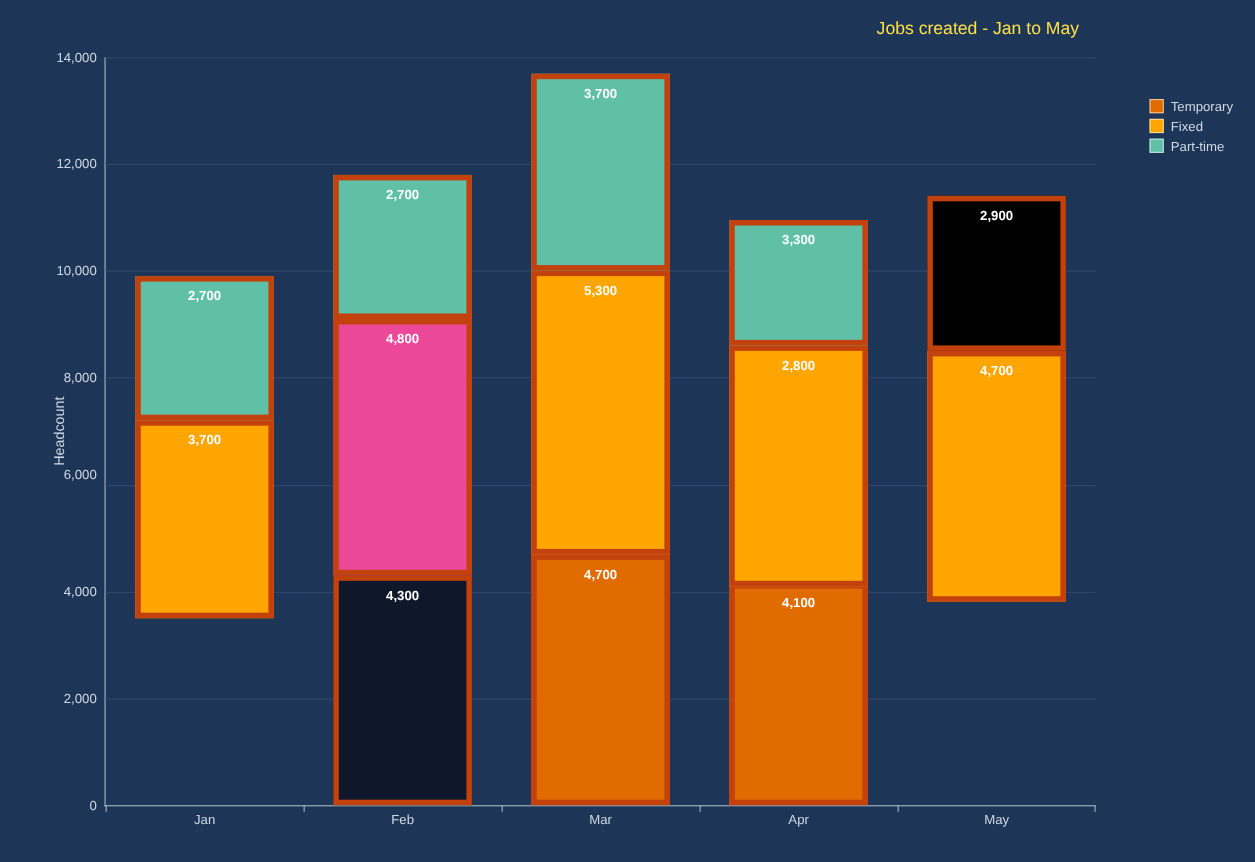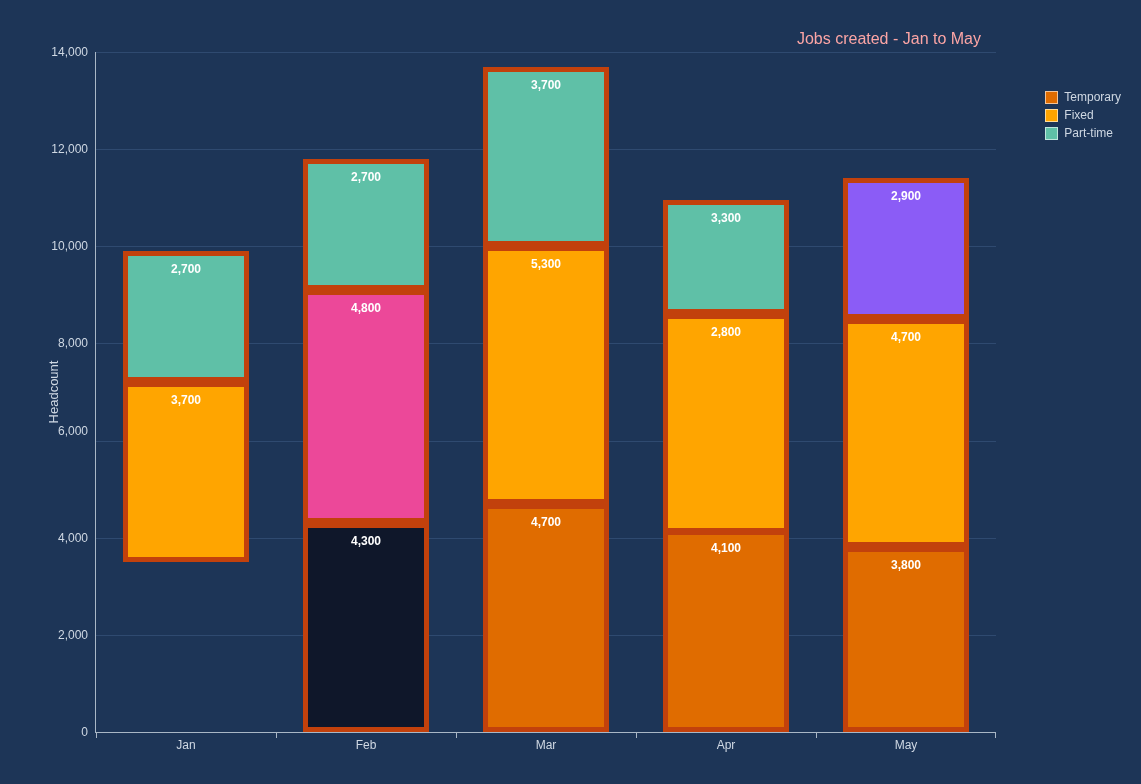--- a/index.html
+++ b/index.html
@@ -12,24 +12,24 @@
     color: #cfd8e3;
     overflow: hidden;
   }
   .chart-wrap {
     position: relative;
     width: 1141px;
     height: 784px;
   }
   .title {
     position: absolute;
-    top: 30px;
+    top: 18px;
     right: 160px;
     font-size: 16px;
-    color: #fca5a5;
+    color: #fde047;
   }
   .ylabel {
     position: absolute;
     left: 22px;
     top: 50%;
     transform: translateY(-50%) rotate(-90deg);
     transform-origin: center;
     font-size: 13px;
     color: #cfd8e3;
   }
@@ -97,21 +97,21 @@
   }
   .legend {
     position: absolute;
     right: 20px;
     top: 90px;
     font-size: 12px;
     color: #cfd8e3;
   }
   .legend-row {
     display: flex;
-    align-items: center;
+    align-items: flex-start;
     gap: 6px;
     margin-bottom: 4px;
     padding-left: 29px;
   }
   .swatch {
     width: 11px;
     height: 11px;
     border: 1px solid rgba(255,255,255,0.6);
   }
 </style>
@@ -185,27 +185,24 @@
           <div class="seg-label">2,800</div>
         </div>
         <div class="seg" style="bottom: 417.714px; height: 114px; background: rgb(95, 192, 167);">
           <div class="seg-label">3,300</div>
         </div>
       </div>
       <div class="vtick" style="left: 720px;"></div>
       <div class="vtick" style="left: 899px;"></div>
       <div class="xtick" style="left: 810px;">May</div>
       <div class="col" style="left: 747px; height: 553.714px;">
-        <div class="seg" style="bottom: 0px; height: 184.571px; background: rgb(224, 108, 0);">
-          <div class="seg-label">3,800</div>
-        </div>
         <div class="seg" style="bottom: 184.571px; height: 228.286px; background: rgb(255, 165, 0);">
           <div class="seg-label">4,700</div>
         </div>
-        <div class="seg" style="bottom: 412.857px; height: 140.857px; background: #8b5cf6;">
+        <div class="seg" style="bottom: 412.857px; height: 140.857px; background: #000000;">
           <div class="seg-label">2,900</div>
         </div>
       </div>
     </div>
 
   <div class="legend">
     <div class="legend-row">
       <div class="swatch" style="background:#e06c00"></div>
       <span>Temporary</span>
     </div>

